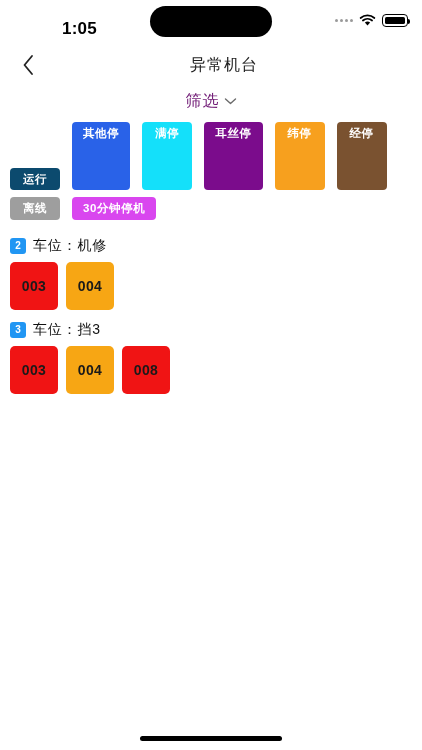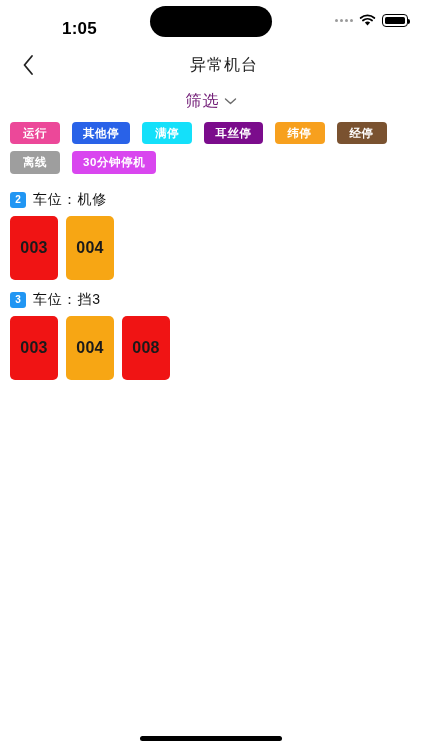--- a/index.html
+++ b/index.html
@@ -98,24 +98,24 @@
     background:#2196F3; color:#fff;
     font-size:10px; font-weight:bold;
     border-radius:3px;
     padding:1px 5px;
     line-height:1.35;
     min-width:16px; text-align:center;
   }
   .group-title { font-size:14px; color:#111; letter-spacing:.8px; }
   .cards { display:flex; flex-wrap:wrap; gap:8px; }
   .card {
-    width:48px; height:64px;
+    width:48px; height:48px;
     border-radius:5px;
     display:flex; align-items:center; justify-content:center;
-    font-size:16px; font-weight:bold;
+    font-size:14px; font-weight:bold;
     color:#1a1a1a;
     cursor:pointer;
     letter-spacing:.3px;
   }
 
   
   .home-indicator {
     position:absolute; left:50%; transform:translateX(-50%);
     bottom:9px; width:142px; height:5px;
     border-radius:3px; background:#000;
@@ -163,21 +163,21 @@
   <div class="filter-row">
     <span class="filter-label">筛选</span>
     <span class="filter-caret">
       <svg width="13" height="8" viewBox="0 0 13 8">
         <path d="M1.5 2 L6.5 6.5 L11.5 2" stroke="#6b6b6b" stroke-width="1.4" fill="none" stroke-linecap="round" stroke-linejoin="round"></path>
       </svg>
     </span>
   </div>
 
   <div class="legend">
-      <div class="tag" style="background: #ec4899; color: rgb(255, 255, 255);">运行</div>
+      <div class="tag" style="background: #0c4a6e; color: rgb(255, 255, 255); margin-top: 46px;">运行</div>
       <div class="tag" style="background: rgb(41, 98, 232); color: rgb(255, 255, 255);">其他停</div>
       <div class="tag" style="background: rgb(20, 224, 250); color: rgb(255, 255, 255);">满停</div>
       <div class="tag" style="background: rgb(123, 12, 140); color: rgb(255, 255, 255);">耳丝停</div>
       <div class="tag" style="background: rgb(247, 160, 30); color: rgb(255, 255, 255);">纬停</div>
       <div class="tag" style="background: rgb(122, 82, 48); color: rgb(255, 255, 255);">经停</div>
       <div class="tag" style="background: rgb(158, 158, 158); color: rgb(255, 255, 255);">离线</div>
       <div class="tag" style="background: #d946ef; color: rgb(255, 255, 255);">30分钟停机</div>
     </div>
 
   <div class="groups">

